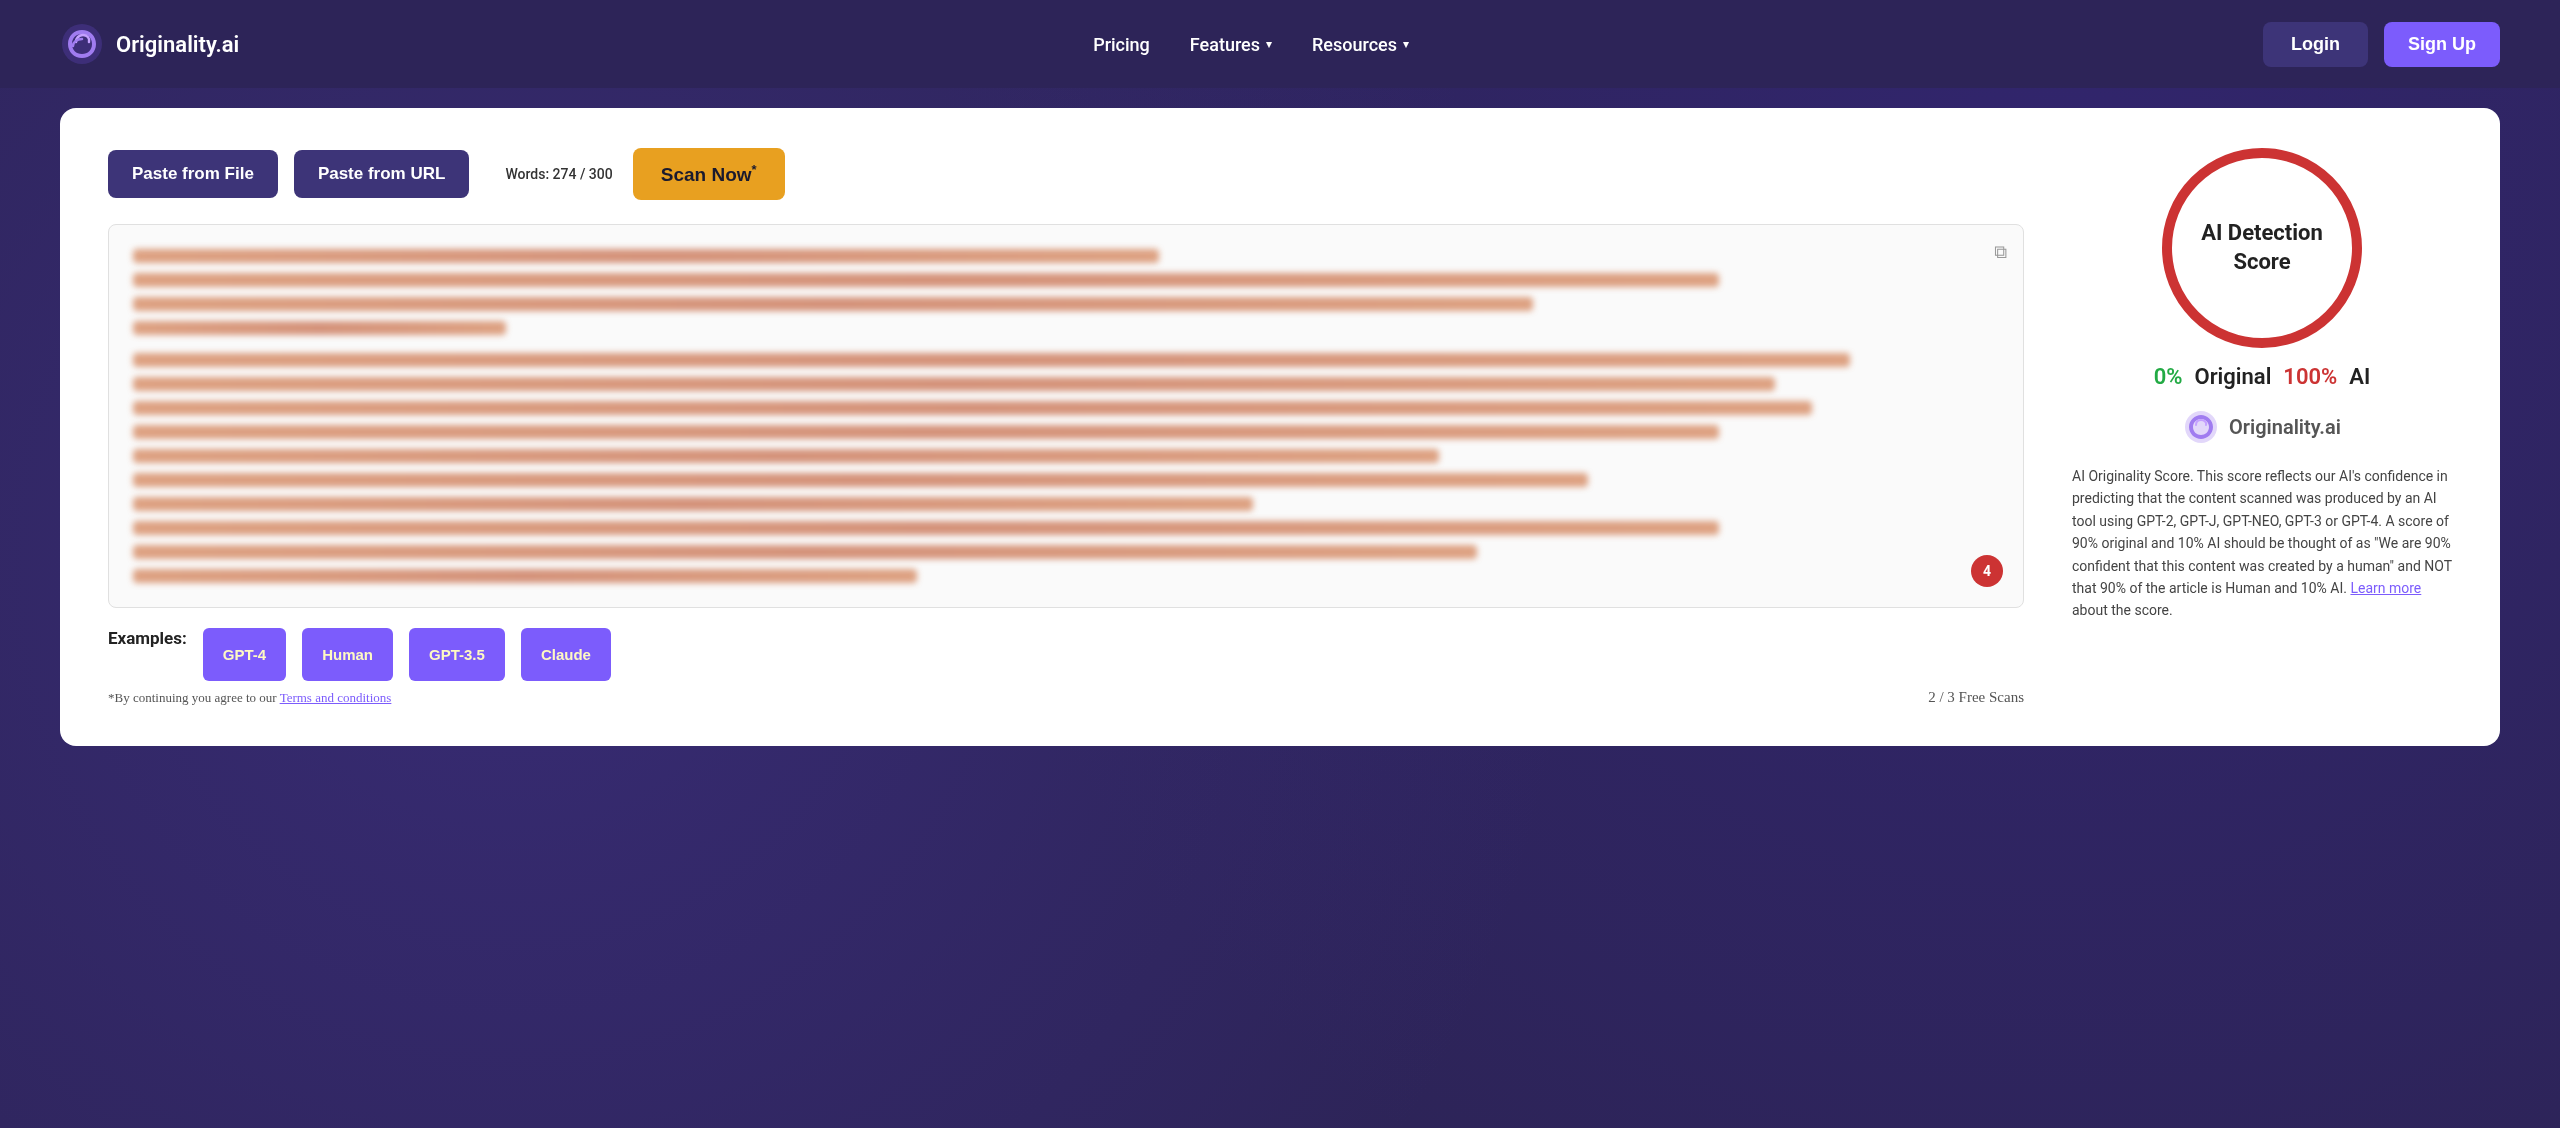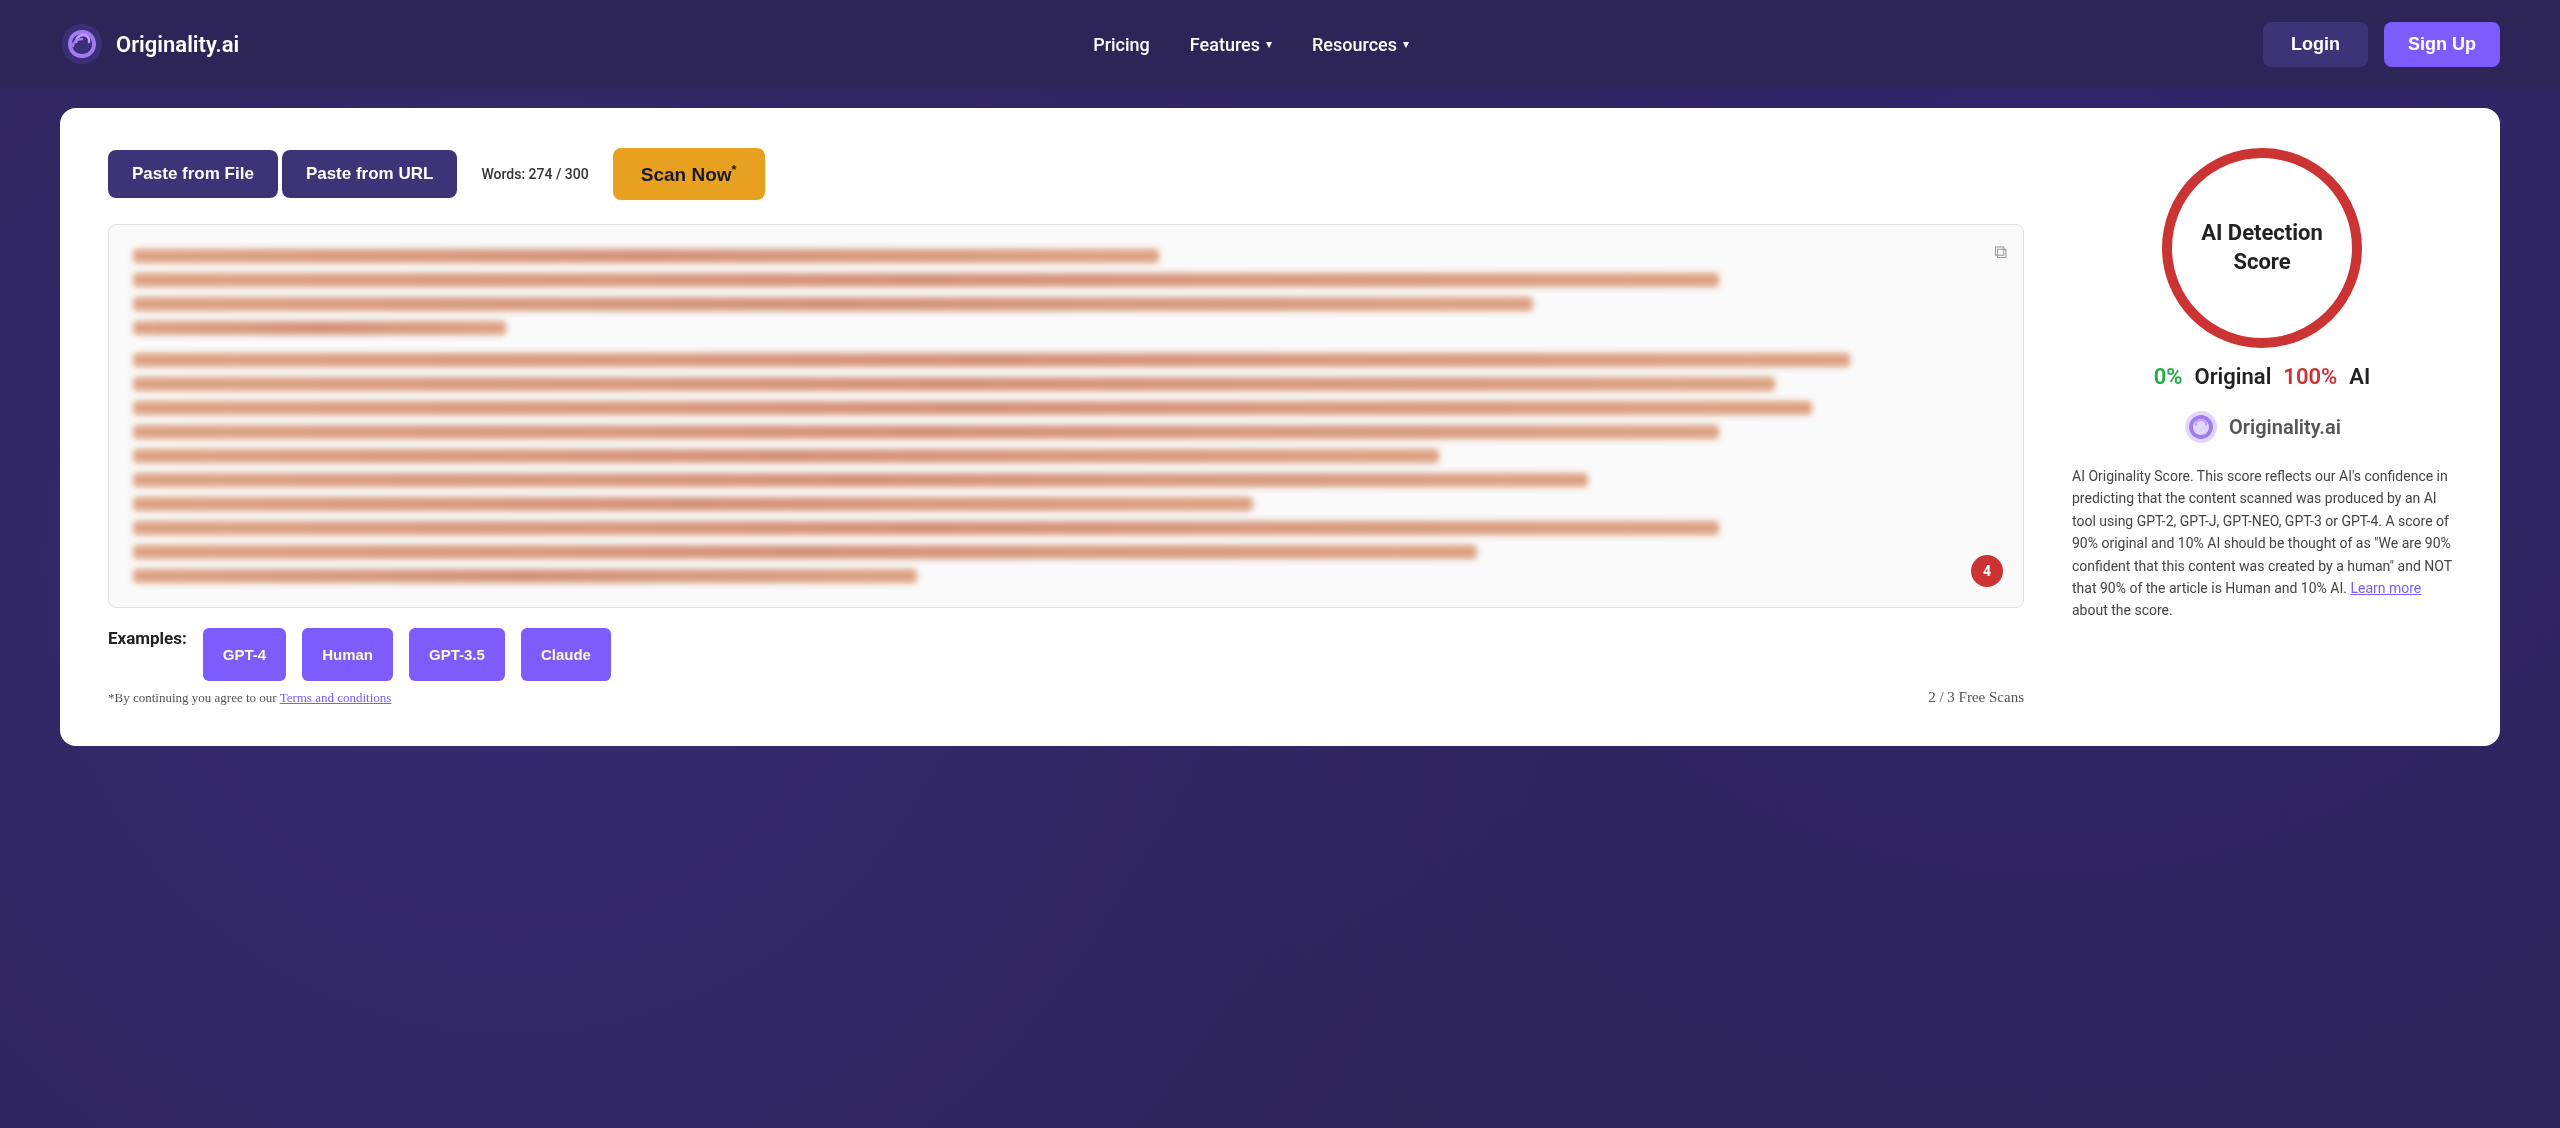--- a/index.html
+++ b/index.html
@@ -90,21 +90,21 @@
       gap: 48px;
     }
 
     
     .left-panel {
       flex: 1;
     }
     .toolbar {
       display: flex;
       align-items: center;
-      gap: 4px;
+      gap: 16px;
       margin-bottom: 24px;
       flex-wrap: wrap;
     }
     .btn-paste {
       background-color: #3d3478;
       color: white;
       border: none;
       padding: 14px 24px;
       border-radius: 8px;
       font-size: 17px;
@@ -119,21 +119,21 @@
     }
     .btn-scan {
       background-color: #e8a020;
       color: #1a1a2e;
       border: none;
       padding: 14px 28px;
       border-radius: 8px;
       font-size: 19px;
       font-weight: 700;
       cursor: pointer;
-      margin-left: 20px;
+      margin-left: 4px;
     }
 
     
     .text-area-container {
       background: #fafafa;
       border: 1px solid #e0e0e0;
       border-radius: 8px;
       padding: 24px;
       min-height: 340px;
       position: relative;

